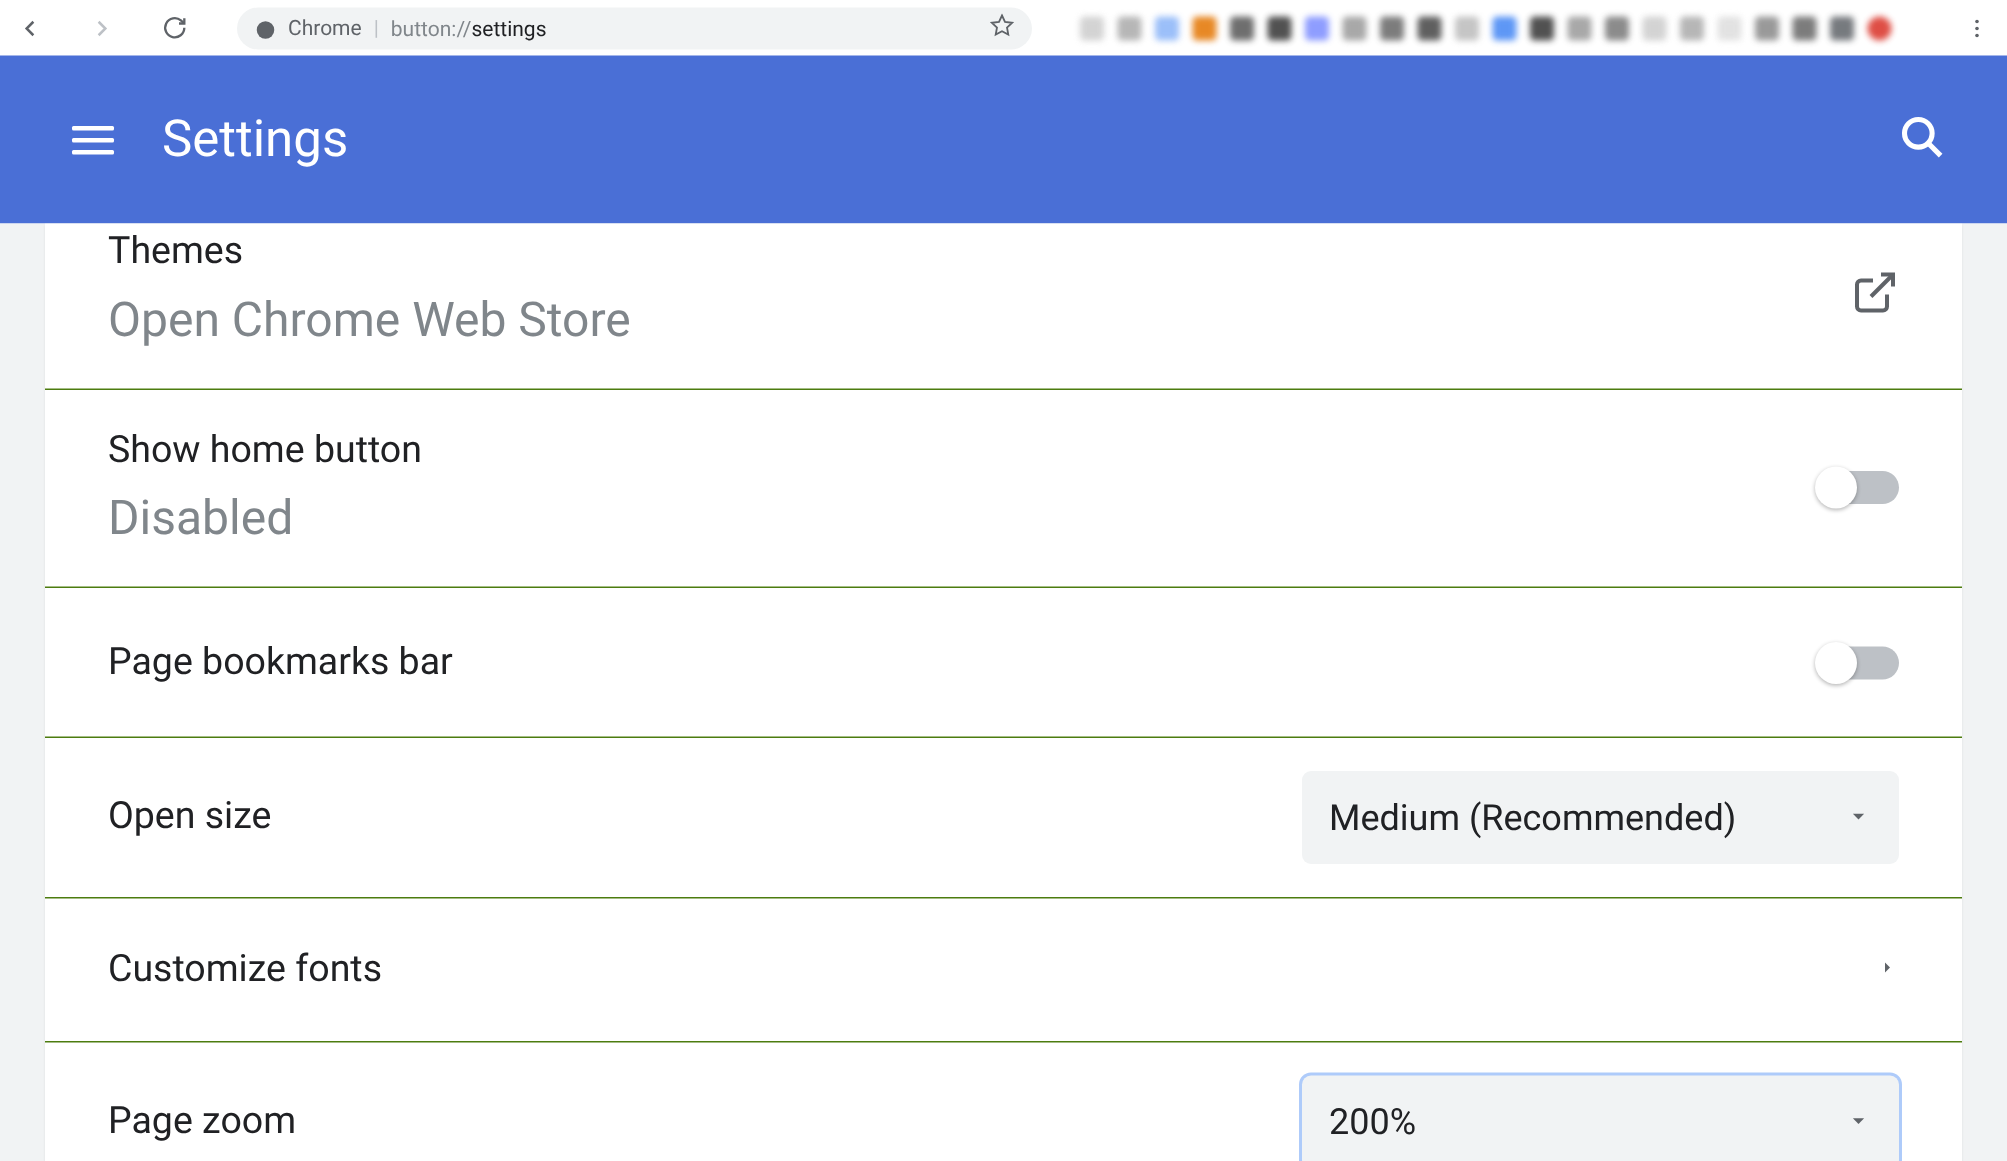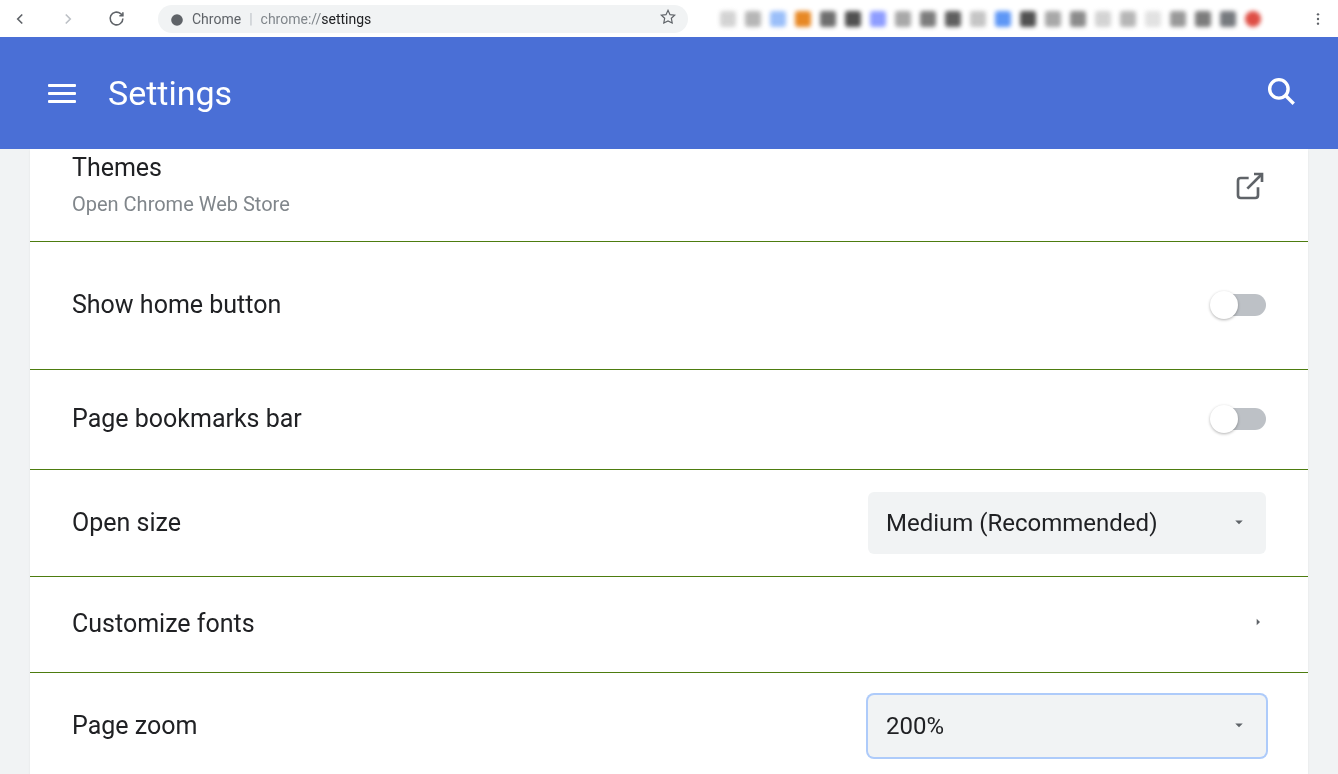--- a/index.html
+++ b/index.html
@@ -101,21 +101,21 @@
   .row:last-child { border-bottom: none; }
   .row-text .primary {
     font-size: 25px;
     color: #202124;
     line-height: 1.5;
   }
   .row-text .primary.cutoff {
     margin-top: -8px;
   }
   .row-text .secondary {
-    font-size: 20px;
+    font-size: 32px;
     color: #80868b;
     line-height: 1.5;
     margin-top: 2px;
   }
   .ext-link {
     color: #5f6368;
     cursor: pointer;
   }
   
   
@@ -177,21 +177,21 @@
   </div>
   <div class="omnibox">
     <span class="omni-icon">
       <svg width="14" height="14" viewBox="0 0 24 24" fill="#5f6368">
           <circle cx="12" cy="12" r="10"></circle>
         </svg>
     </span>
     <span class="omni-label">Chrome</span>
     <span class="omni-sep">|</span>
     <span>
-      <span class="omni-url-prefix">chrome://</span><span class="omni-url-path">settings</span>
+      <span class="omni-url-prefix">button://</span><span class="omni-url-path">settings</span>
     </span>
     <span class="omni-spacer"></span>
     <span class="star">
       <svg width="16" height="16" viewBox="0 0 24 24" fill="none" stroke="currentColor" stroke-width="1.8">
           <polygon points="12 2 15 8.5 22 9.3 17 14 18.3 21 12 17.8 5.7 21 7 14 2 9.3 9 8.5 12 2"></polygon>
         </svg>
     </span>
   </div>
   <div class="ext-row">
     <div class="ext-dot" style="background:#ccc"></div>
@@ -255,20 +255,21 @@
             <path d="M18 13v6a2 2 0 0 1-2 2H5a2 2 0 0 1-2-2V8a2 2 0 0 1 2-2h6"></path>
             <polyline points="15 3 21 3 21 9"></polyline>
             <line x1="10" y1="14" x2="21" y2="3"></line>
           </svg>
       </div>
     </div>
 
     <div class="row" style="min-height:128px">
       <div class="row-text">
         <div class="primary">Show home button</div>
+        <div class="secondary">Disabled</div>
       </div>
       <div class="toggle">
         <div class="knob"></div>
       </div>
     </div>
 
     <div class="row" style="min-height:100px">
       <div class="row-text">
         <div class="primary">Page bookmarks bar</div>
       </div>

